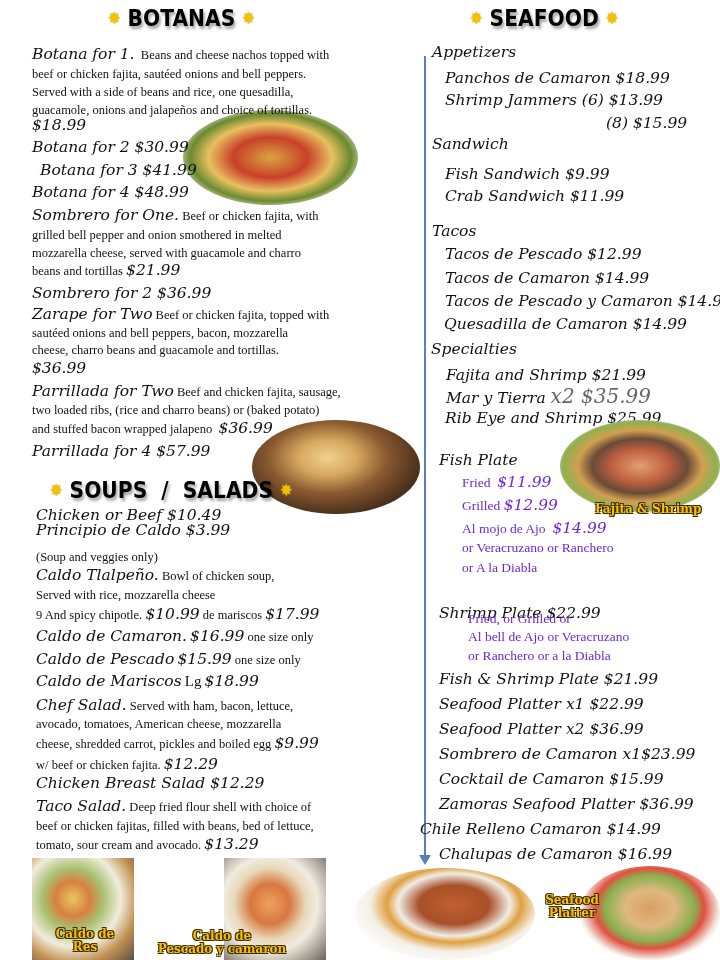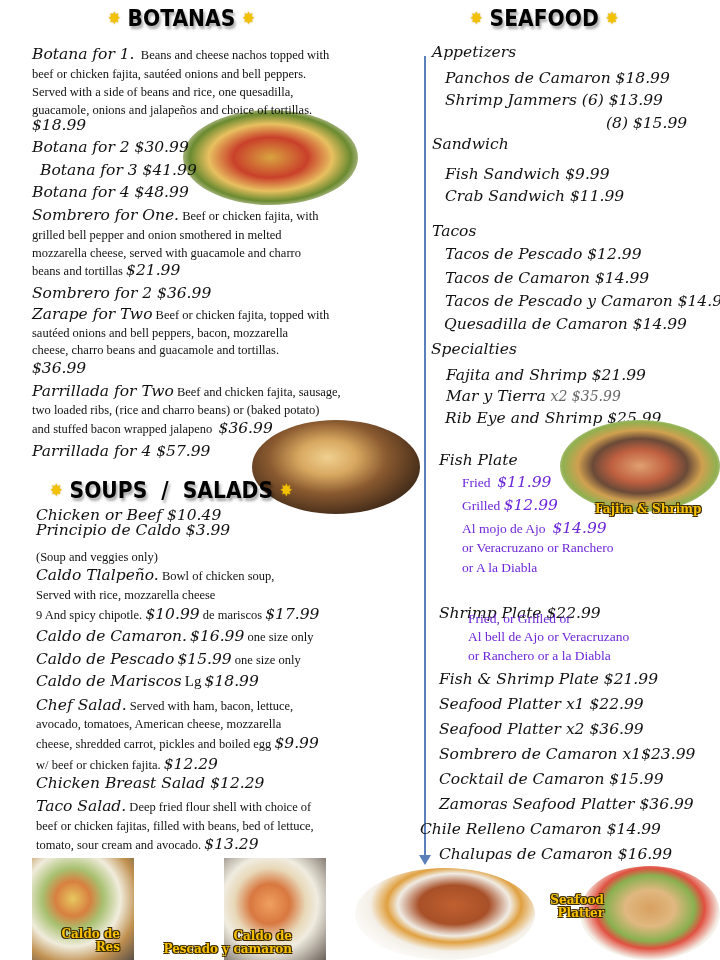--- a/index.html
+++ b/index.html
@@ -14,30 +14,30 @@
     transform: scaleX(0.88); transform-origin: left center;
   }
   .star { font-size: 17px; color: #f2c200; text-shadow: 0 0 2px #c79200; font-weight: normal; }
 
   .line { position: absolute; white-space: nowrap; font-size: 12.5px; line-height: 17px; font-family: "Liberation Serif", serif; }
   .nm { font-family: "DejaVu Serif", serif; font-style: italic; font-size: 15.5px; color: #111; }
   .pr { font-family: "DejaVu Serif", serif; font-style: italic; font-size: 15.5px; }
   .item { position: absolute; white-space: nowrap; font-family: "DejaVu Serif", serif; font-style: italic; font-size: 15.5px; line-height: 20px; color: #111; }
   .sub { position: absolute; white-space: nowrap; font-family: "Liberation Serif", serif; font-size: 13.5px; line-height: 18px; color: #6d28d9; }
   .cat { position: absolute; white-space: nowrap; font-family: "DejaVu Serif", serif; font-style: italic; font-size: 15.5px; color: #111; }
-  .grey { color: #666; font-size: 14px; }
+  .grey { color: #666; font-size: 20px; }
 
   .arrow-line { position: absolute; left: 424px; top: 56px; width: 2px; height: 800px; background: #5b7fb8; }
   .arrow-head { position: absolute; left: 419px; top: 855px; width: 0; height: 0; border-left: 6px solid transparent; border-right: 6px solid transparent; border-top: 10px solid #5b7fb8; }
 
   .photo { position: absolute; overflow: hidden; }
   .plate { border-radius: 50%; }
   .photo-label {
     position: absolute; font-family: "DejaVu Serif", serif; font-weight: bold; font-size: 12px;
-    color: #f7c000; text-align: right; line-height: 13px; white-space: nowrap;
+    color: #f7c000; text-align: center; line-height: 13px; white-space: nowrap;
     text-shadow: -1px -1px 0 #3a2a00, 1px -1px 0 #3a2a00, -1px 1px 0 #3a2a00, 1px 1px 0 #3a2a00;
   }
 </style>
 </head>
 <body>
 
 <div class="heading" style="left:108px; top:5px;">
   <span class="star">✸</span>
   <span>BOTANAS</span>
   <span class="star">✸</span>

